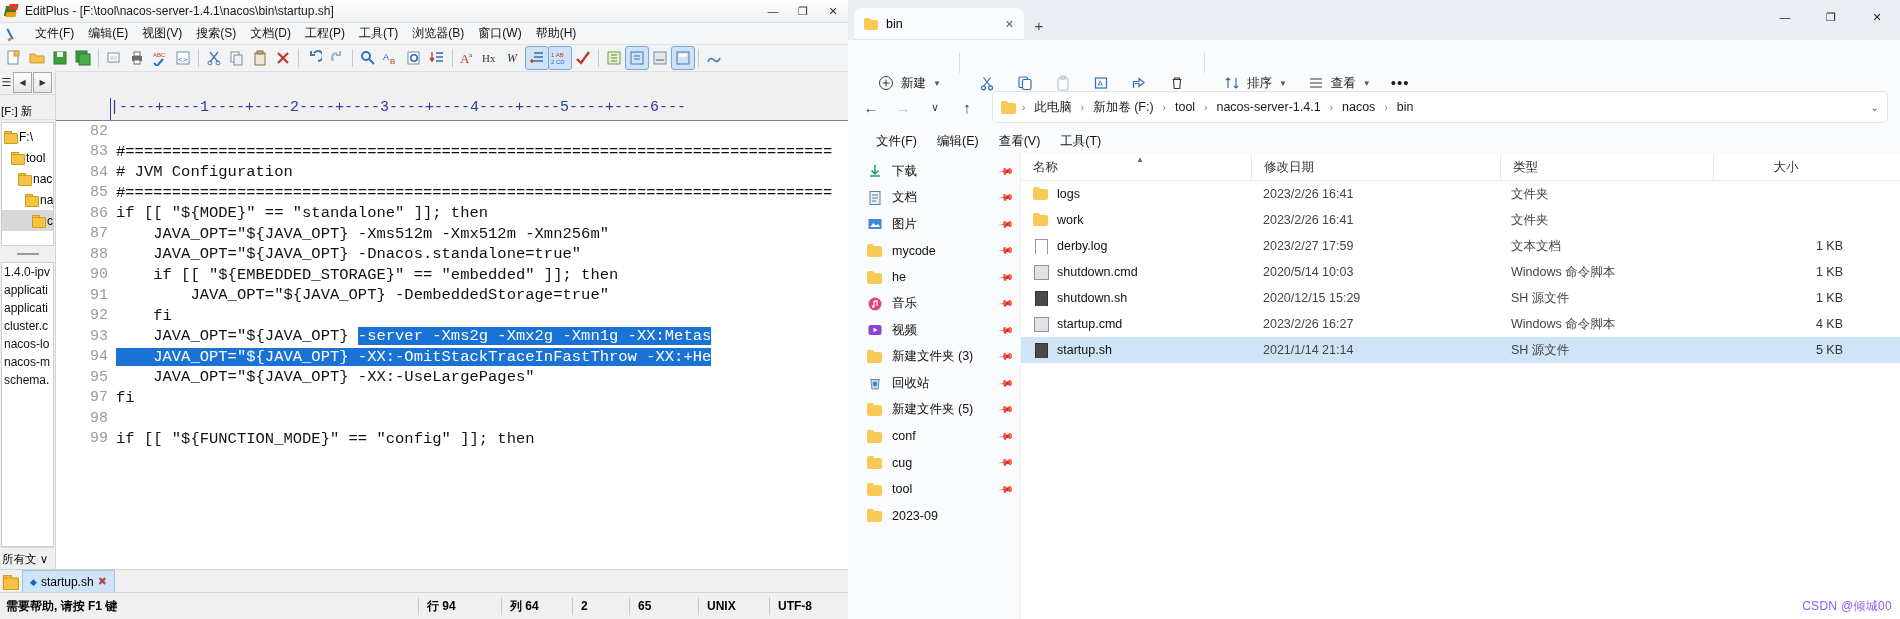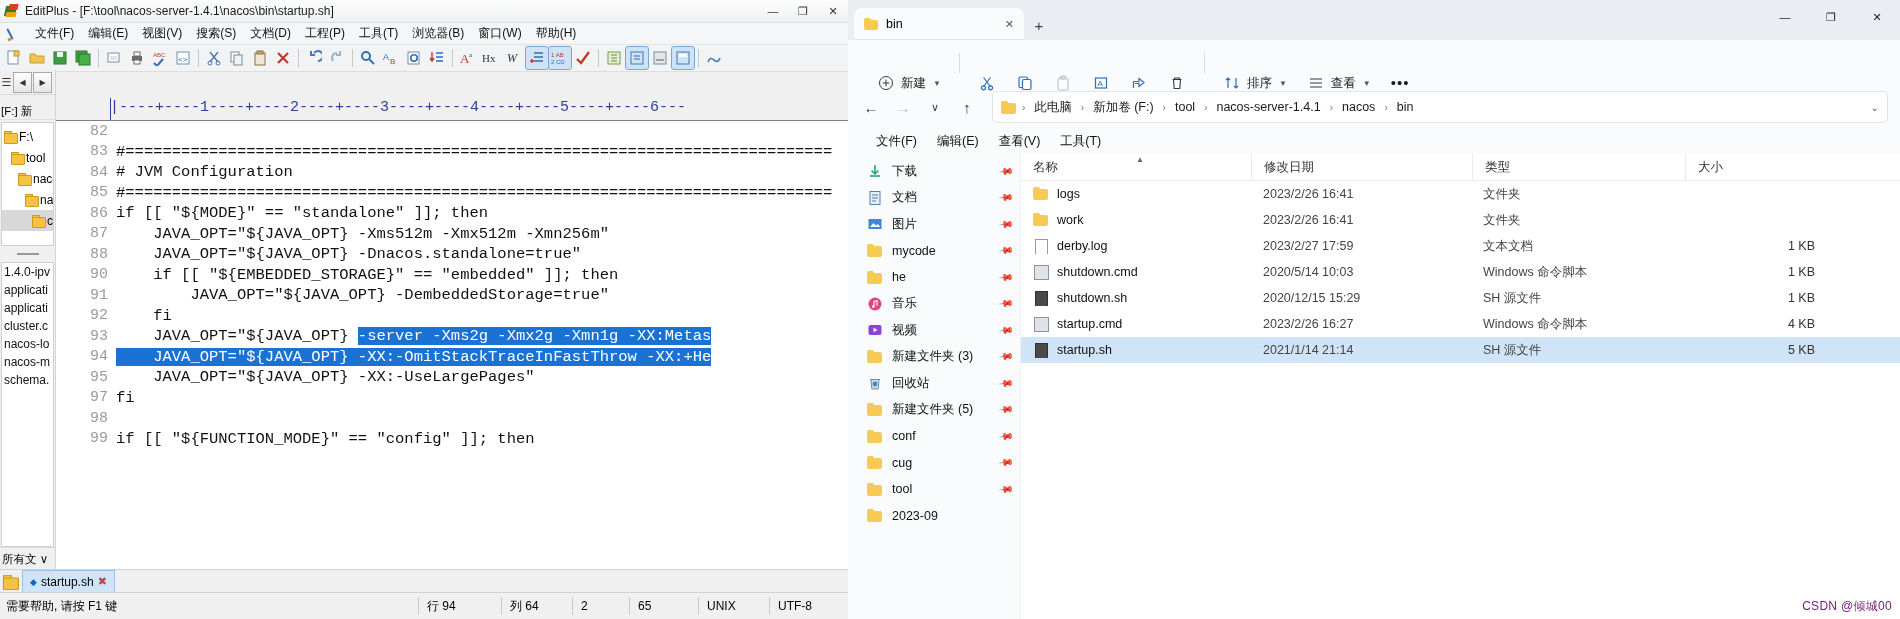--- a/index.html
+++ b/index.html
@@ -78,21 +78,21 @@
   .lnum{width:52px;text-align:right;padding-right:8px;color:#9b9b9b;
      font-family:"Liberation Mono","DejaVu Sans Mono",monospace;font-size:15px;flex:0 0 auto;}
   .ctext{font-family:"Liberation Mono","DejaVu Sans Mono",monospace;font-size:15.5px;color:#111;white-space:pre;}
   .hl{background:#1a73d4;color:#fff;}
 
   .ep-tabbar{position:absolute;left:0;right:0;bottom:27px;height:22px;background:#f0f0f0;border-top:1px solid #d2d2d2;display:flex;align-items:flex-end;}
   .tabfolder{width:22px;height:21px;display:flex;align-items:center;justify-content:center;}
   .eptab{height:21px;display:flex;align-items:center;gap:4px;padding:0 7px;background:#cfe5f7;border:1px solid #9cc2e3;border-bottom:none;font-size:12px;}
   .eptab .dot{color:#1565c0;font-size:9px;}
   .eptab .x{color:#b04a4a;font-size:11px;}
-  .ep-status{position:absolute;left:0;right:0;bottom:0;height:26px;background:#f0f0f0;border-top:1px solid #d2d2d2;display:flex;align-items:center;font-size:12px;}
+  .ep-status{position:absolute;left:0;right:0;bottom:0;height:26px;background:#f0f0f0;border-top:1px solid #d2d2d2;display:flex;align-items:center;font-size:12px;font-weight:bold;}
   .st-msg{flex:1;padding-left:6px;white-space:nowrap;}
   .st-cell{border-left:1px solid #c9c9c9;height:18px;display:flex;align-items:center;padding:0 8px;white-space:nowrap;}
 
   
   #explorer{
     position:absolute;left:848px;top:0;width:1052px;height:619px;background:#f3f3f3;overflow:hidden;
     font-family:"Liberation Sans","DejaVu Sans",sans-serif;
   }
   .ex-tabstrip{height:40px;background:#eaeef3;display:flex;align-items:flex-end;padding-left:6px;position:relative;}
   .ex-tab{height:32px;display:flex;align-items:center;gap:7px;padding:0 10px;background:#f9fbfd;border-radius:8px 8px 0 0;
@@ -135,38 +135,38 @@
   .nf i{position:absolute;left:0;top:2px;width:15px;height:11px;background:#f7c955;border-radius:1px 2px 2px 2px;}
   .nf b{position:absolute;left:0;top:0;width:7px;height:3px;background:#f7c955;border-radius:2px 2px 0 0;}
 
   .ex-listwrap{flex:1;position:relative;overflow:hidden;background:#fff;}
   .ex-colhead{height:26px;display:flex;align-items:center;border-bottom:1px solid #e8ebee;position:relative;}
   .col{font-size:12.5px;color:#333;padding-left:12px;position:relative;height:26px;display:flex;align-items:center;}
   .col+.col{border-left:1px solid #e8ebee;}
   .sortmark{position:absolute;top:1px;left:50%;font-size:8px;color:#666;}
   .c-name{width:218px;}
   .c-date{width:208px;}
-  .c-type{width:200px;}
-  .c-size{width:120px;}
+  .c-type{width:200px;margin-left:28px;}
+  .c-size{width:120px;justify-content:center;}
   .ex-row{height:26px;display:flex;align-items:center;font-size:12.5px;color:#101010;}
   .ex-row.sel{background:#cfe4f7;}
   .cell{padding-left:12px;display:flex;align-items:center;gap:8px;white-space:nowrap;overflow:hidden;}
   .cell.date,.cell.type{color:#444;}
   .cell.size{color:#333;justify-content:flex-end;padding-right:18px;}
   .ficon{width:16px;height:16px;flex:0 0 auto;position:relative;}
   .ficon.folder i{position:absolute;left:0;top:3px;width:15px;height:11px;background:#f7c955;border-radius:1px 2px 2px 2px;}
   .ficon.folder b{position:absolute;left:0;top:1px;width:7px;height:3px;background:#f7c955;border-radius:2px 2px 0 0;}
   .ficon.txt i{position:absolute;left:2px;top:1px;width:11px;height:14px;background:#fff;border:1px solid #9a9a9a;}
   .ficon.txt b{position:absolute;left:4px;top:4px;width:7px;height:1px;background:#9a9a9a;box-shadow:0 3px 0 #9a9a9a,0 6px 0 #9a9a9a;}
   .ficon.cmd i{position:absolute;left:1px;top:1px;width:13px;height:13px;background:#dfe3e8;border:1px solid #8d949c;}
   .ficon.cmd b{position:absolute;left:3px;top:4px;width:6px;height:1px;background:#3a3a3a;box-shadow:0 3px 0 #3a3a3a;}
   .ficon.sh i{position:absolute;left:2px;top:1px;width:11px;height:14px;background:#4a4a4a;border:1px solid #333;}
   .ficon.sh b{position:absolute;left:4px;top:4px;width:7px;height:1px;background:#fff;box-shadow:0 3px 0 #fff;}
 
-  .watermark{position:absolute;right:8px;bottom:4px;font-size:12px;color:#701a75;letter-spacing:.3px;}
+  .watermark{position:absolute;right:8px;bottom:4px;font-size:12px;color:#8b5cf6;letter-spacing:.3px;}
   .ep-vscroll{position:absolute;right:0;top:23px;bottom:0;width:0px;}
 </style>
 </head>
 <body>
 
 <div id="editplus">
 
   <div class="ep-titlebar">
     <div class="ep-appicon">
         <span class="a"></span>

